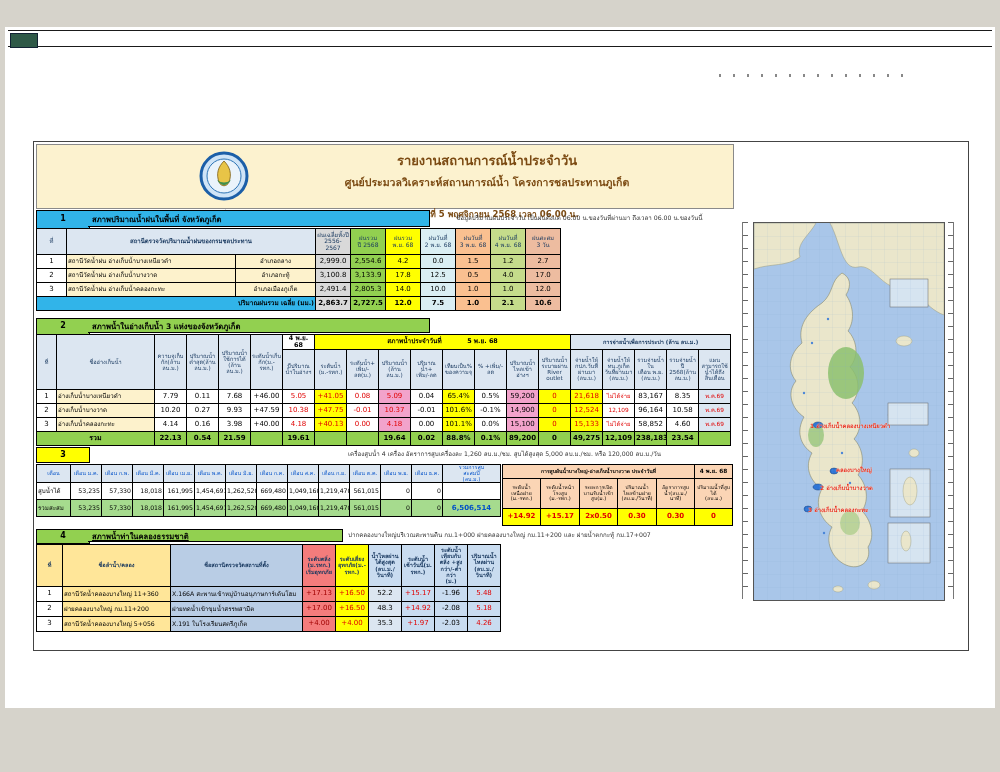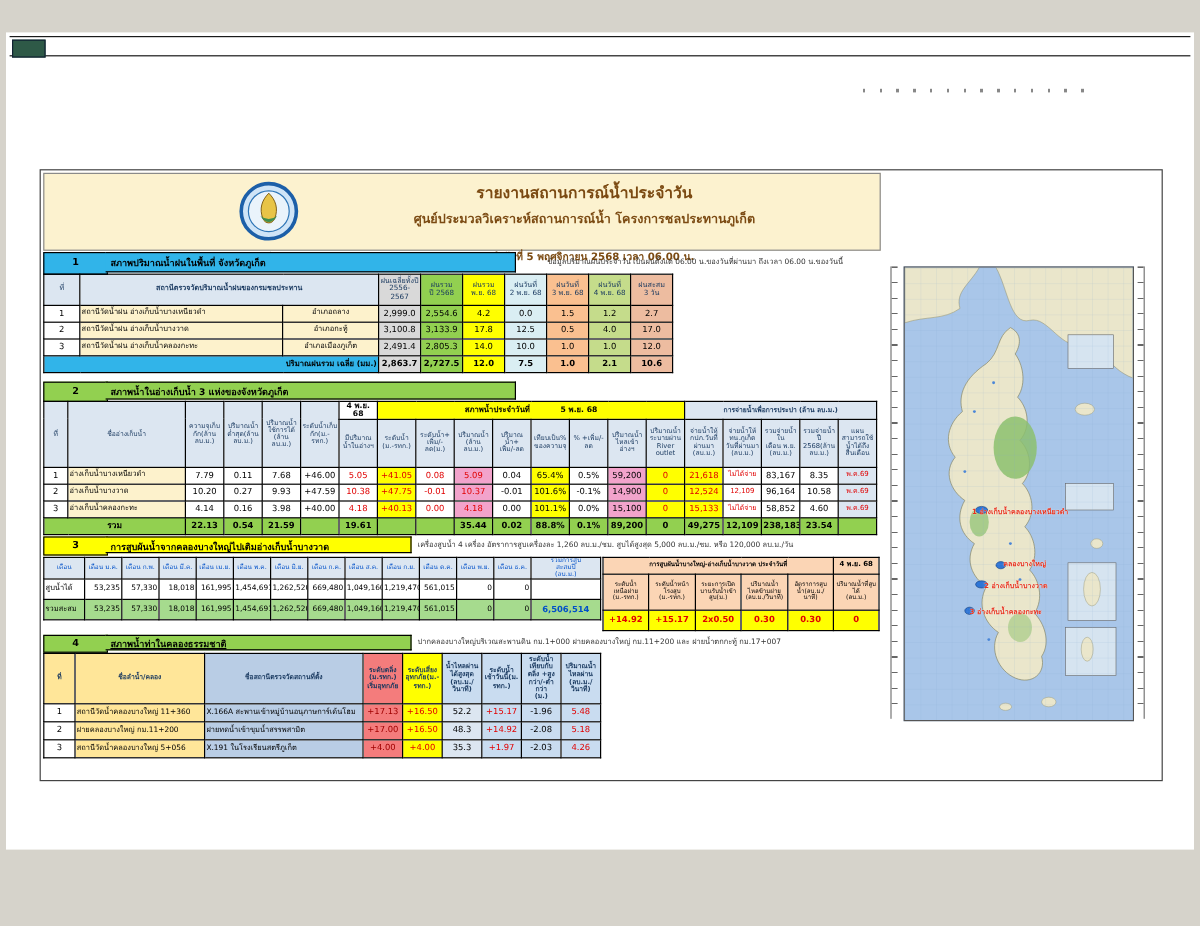--- a/index.html
+++ b/index.html
@@ -316,39 +316,38 @@
           </tr>
           <tr style="height:14px">
             <td colspan="2" class="gr c b">รวม</td>
             <td class="gr c b">22.13</td>
             <td class="gr c b">0.54</td>
             <td class="gr c b">21.59</td>
             <td class="gr c b"></td>
             <td class="gr c b">19.61</td>
             <td class="gr c b"></td>
             <td class="gr c b"></td>
-            <td class="gr c b">35.44</td>
+            <td class="gr c b">19.64</td>
             <td class="gr c b">0.02</td>
             <td class="gr c b">88.8%</td>
             <td class="gr c b">0.1%</td>
             <td class="gr c b">89,200</td>
             <td class="gr c b">0</td>
             <td class="gr c b">49,275</td>
             <td class="gr c b">12,109</td>
             <td class="gr c b">238,183</td>
             <td class="gr c b">23.54</td>
             <td class="gr c b"></td>
           </tr>
         </tbody>
       </table>
     </div>
 
   <div class="abs" style="left:2px;top:305px;width:696px;height:14px">
     <div class="secno ylw" style="line-height:13px">3</div>
-    <div class="sectitle ylw" style="width:255px;padding-top:1px">การสูบผันน้ำจากคลองบางใหญ่ไปเติมอ่างเก็บน้ำบางวาด</div>
     <div class="secnote" style="left:312px;width:384px;top:2px">เครื่องสูบน้ำ 4 เครื่อง อัตราการสูบเครื่องละ 1,260 ลบ.ม./ชม. สูบได้สูงสุด 5,000 ลบ.ม./ชม. หรือ 120,000 ลบ.ม./วัน</div>
   </div>
   <div class="abs" id="t3a" style="left:2px;top:322px">
       <table class="grid" style="width:464px">
         <colgroup>
           <col style="width:34px">
           <col style="width:31px">
           <col style="width:31px">
           <col style="width:31px">
           <col style="width:31px">

